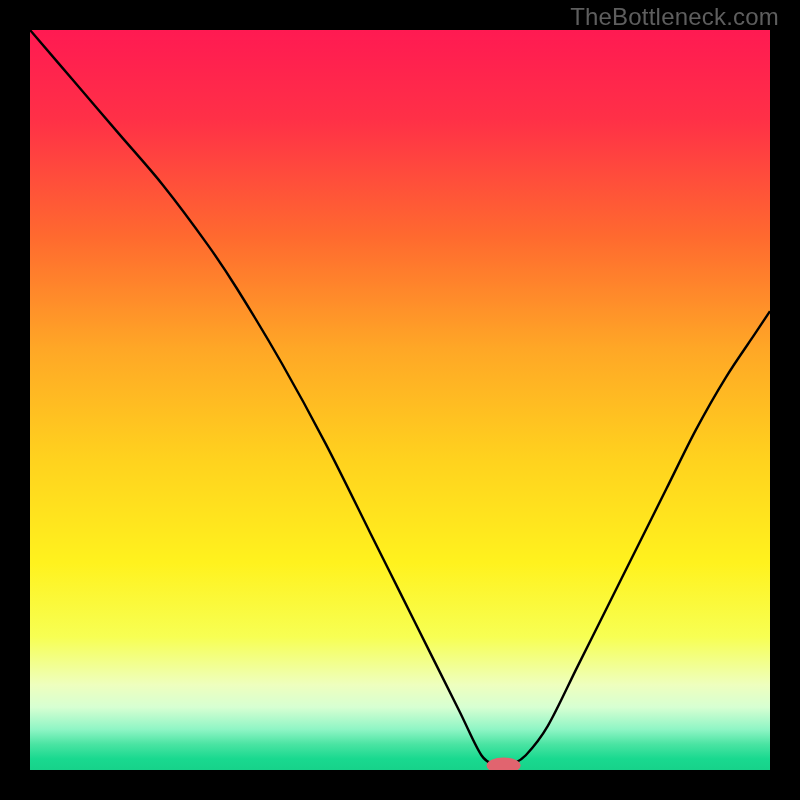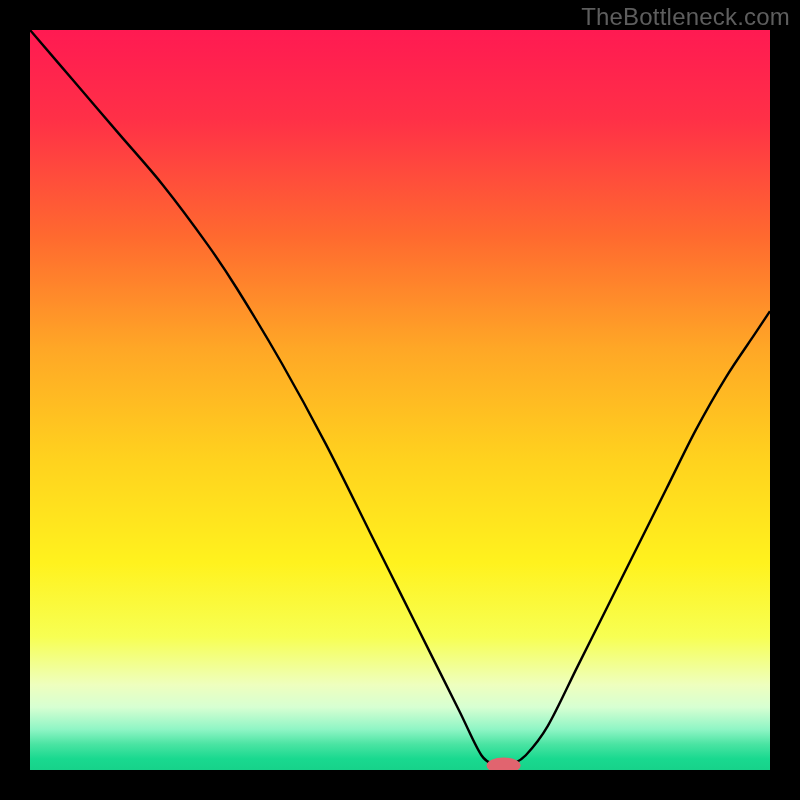--- a/index.html
+++ b/index.html
@@ -12,21 +12,21 @@
     overflow: hidden;
   }
   .stage {
     position: relative;
     width: 800px;
     height: 800px;
   }
   .watermark {
     position: absolute;
     top: 3px;
-    right: 10px;
+    right: 21px;
     color: #5e5e5e;
     font-size: 24px;
     font-weight: 500;
     letter-spacing: 0.2px;
     z-index: 10;
   }
   .plot-area {
     position: absolute;
     left: 30px;
     top: 30px;

